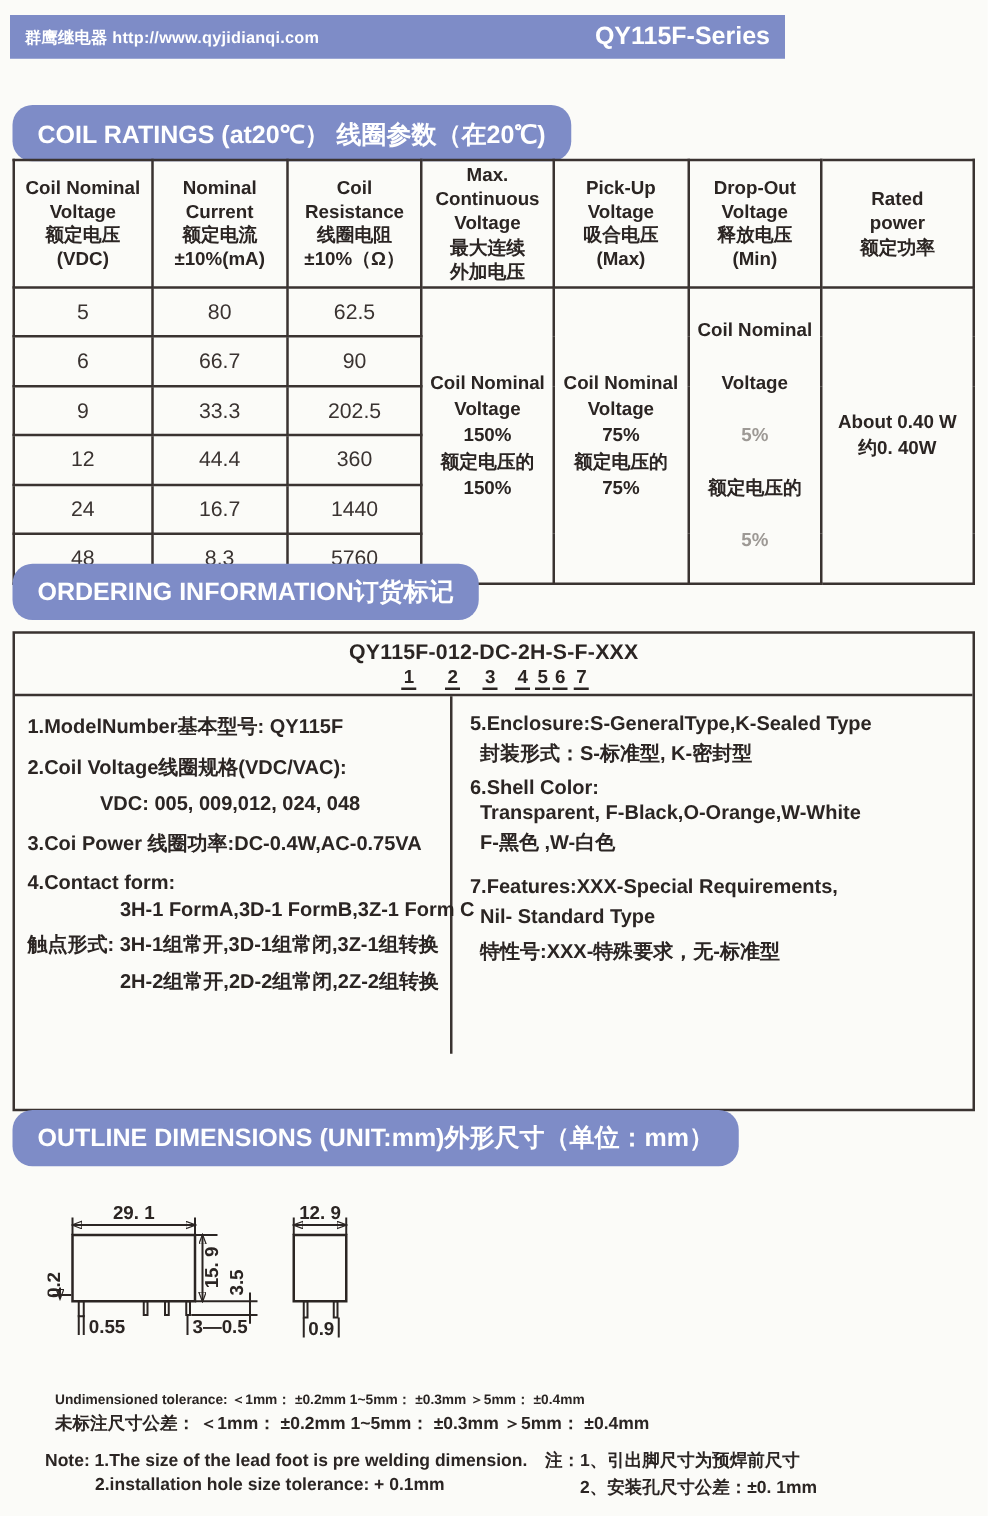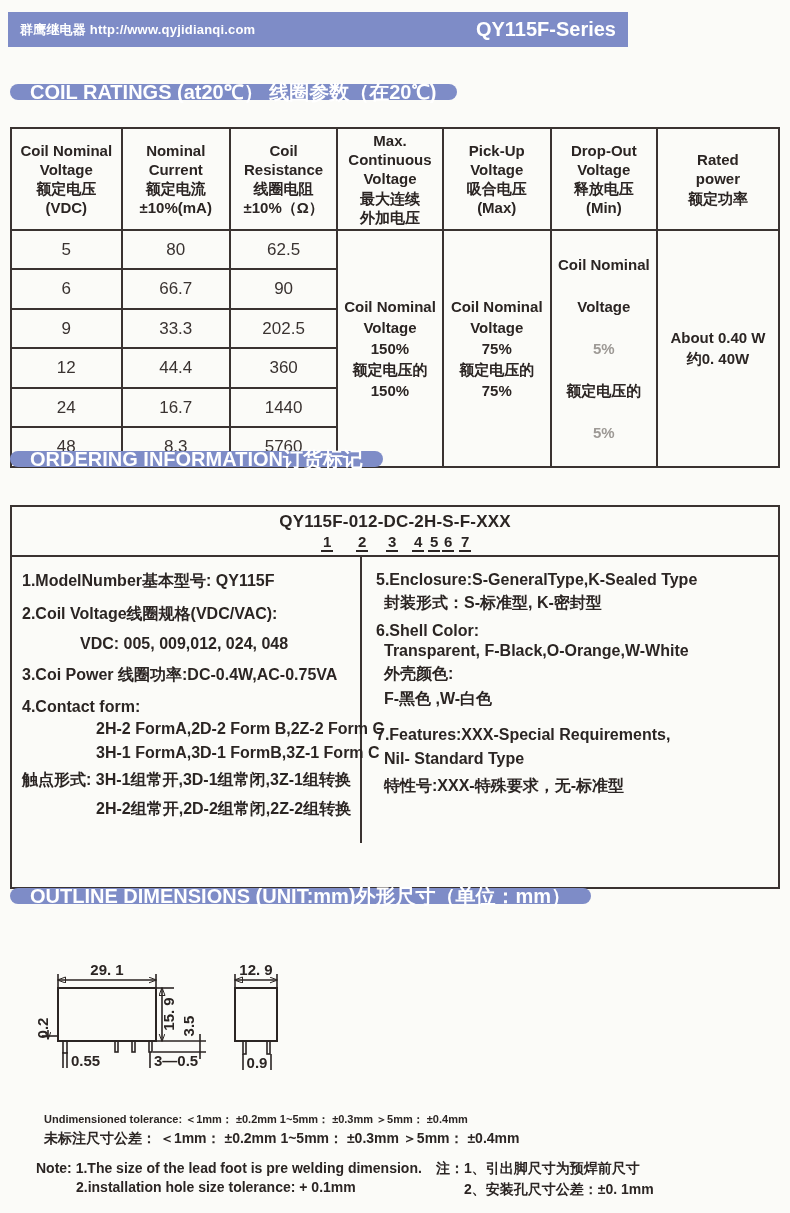--- a/index.html
+++ b/index.html
@@ -9,21 +9,21 @@
   body{background:#fff;font-family:"Liberation Sans", sans-serif;color:var(--text);}
   .page{position:relative;width:790px;height:1213px;background:var(--bg);overflow:hidden;}
 
   
   .topbar{position:absolute;left:8px;top:12px;width:620px;height:35px;background:var(--accent);
           display:flex;align-items:center;justify-content:space-between;padding:0 12px;box-sizing:border-box;color:#fff;}
   .brand{font-size:13px;font-weight:bold;letter-spacing:.2px;}
   .series{font-size:20px;font-weight:bold;}
 
   
-  .pill{position:absolute;left:10px;height:16px;background:var(--accent);color:#fff;border-radius:16px;
+  .pill{position:absolute;left:10px;height:45px;background:var(--accent);color:#fff;border-radius:16px;
         display:inline-flex;align-items:center;padding:0 20px;font-size:20px;font-weight:bold;white-space:nowrap;}
   .pill.coil{top:84px;} .pill.order{top:451px;} .pill.outline{top:888px;}
 
   
   table.ratings{position:absolute;left:10px;top:127px;width:770px;border-collapse:collapse;table-layout:fixed;}
   .ratings th,.ratings td{border:2px solid var(--line);padding:2px;vertical-align:middle;text-align:center;}
   .ratings thead tr{height:98px;}
   .ratings tbody tr{height:27px;}
   .ratings th{font-size:15px;font-weight:bold;line-height:1.28;white-space:pre-line;}
   .ratings td.num{font-size:17px;font-weight:normal;color:#3a3331;}
@@ -182,31 +182,29 @@
         <span style="left:164px">7</span>
       </div>
     </div>
     <div class="ocols">
       <div class="ocol-l">
         <div class="oline mb12">1.ModelNumber基本型号: QY115F</div>
         <div class="oline mb10">2.Coil Voltage线圈规格(VDC/VAC):</div>
         <div class="oline mb12 ind1">VDC: 005, 009,012, 024, 048</div>
         <div class="oline mb12">3.Coi Power 线圈功率:DC-0.4W,AC-0.75VA</div>
         <div class="oline mb4">4.Contact form:</div>
-        <div class="oline mb6 ind2">2H-2 FormA,2D-2 Form B,2Z-2 Form C</div>
         <div class="oline mb8 ind2">3H-1 FormA,3D-1 FormB,3Z-1 Form C</div>
         <div class="oline mb8">触点形式: 3H-1组常开,3D-1组常闭,3Z-1组转换</div>
         <div class="oline ind2">2H-2组常开,2D-2组常闭,2Z-2组转换</div>
       </div>
       <div class="ocol-r">
         <div class="oline mb4">5.Enclosure:S-GeneralType,K-Sealed Type</div>
         <div class="oline mb8 ind3">封装形式：S-标准型, K-密封型</div>
         <div class="oline mb2">6.Shell Color:</div>
         <div class="oline mb4 ind3">Transparent, F-Black,O-Orange,W-White</div>
-        <div class="oline mb4 ind3">外壳颜色:</div>
         <div class="oline mb16 ind3">F-黑色 ,W-白色</div>
         <div class="oline mb6">7.Features:XXX-Special Requirements,</div>
         <div class="oline mb8 ind3">Nil- Standard Type</div>
         <div class="oline ind3">特性号:XXX-特殊要求，无-标准型</div>
       </div>
     </div>
   </div>
 
   <div class="pill outline">OUTLINE DIMENSIONS (UNIT:mm)外形尺寸（单位：mm）</div>
 

